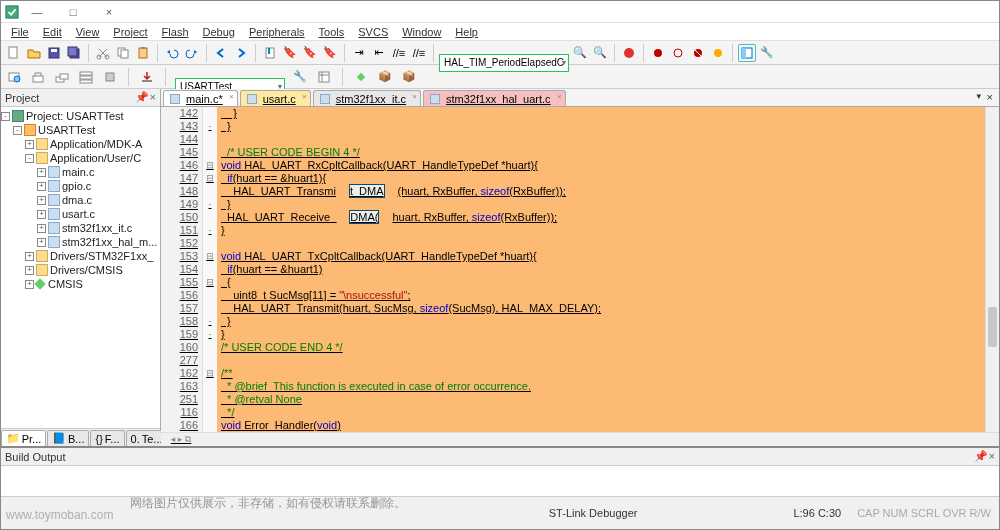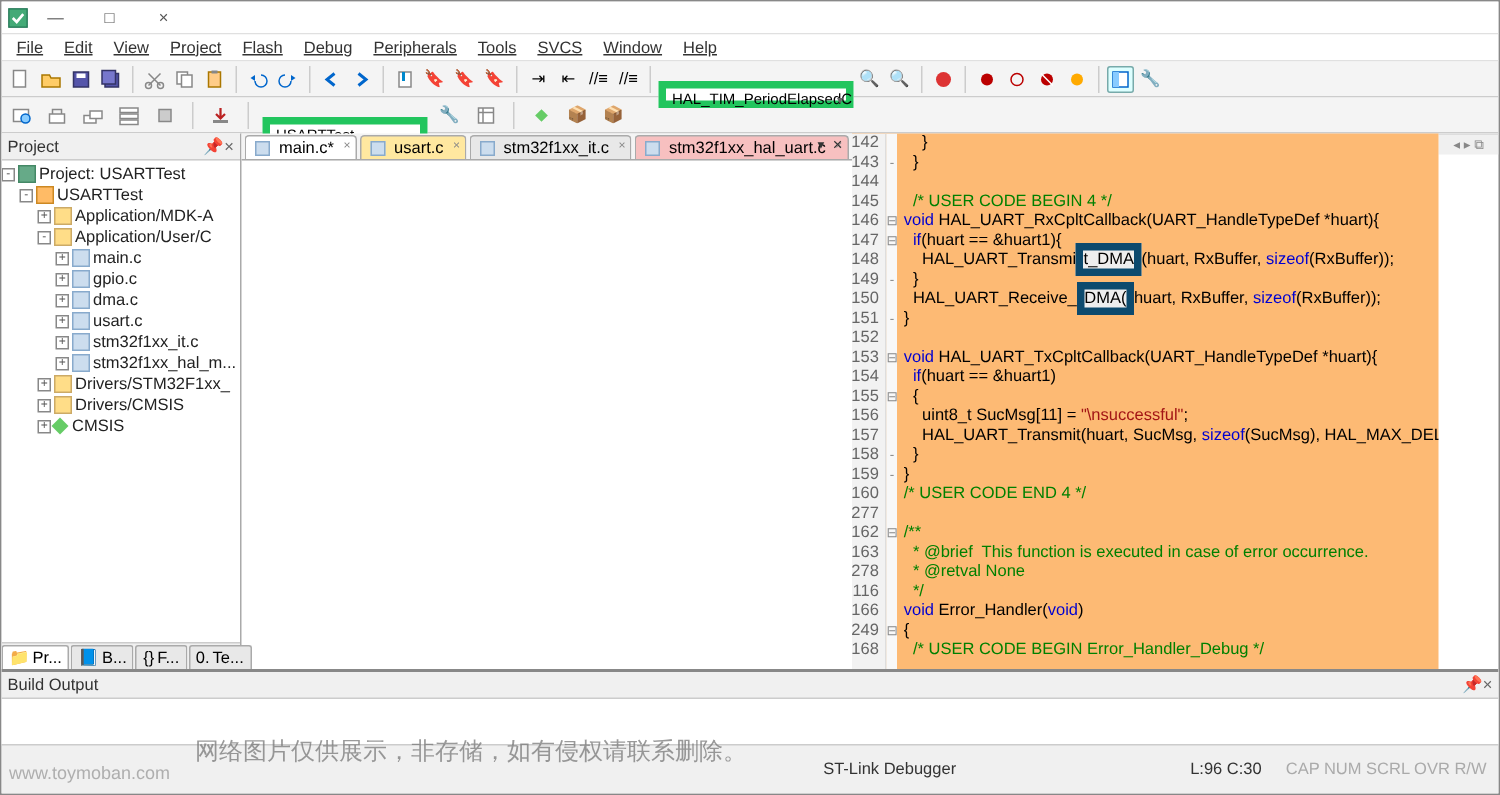--- a/index.html
+++ b/index.html
@@ -8,73 +8,73 @@
 .titlebar .icon { width: 14px; height: 14px; margin-right: 6px; }
 .titlebar .title { flex: 1; color: #333; font-size: 11px; }
 .winbtns { display: flex; gap: 12px; margin-right: 6px; }
 .winbtn { width: 24px; height: 18px; display: flex; align-items: center; justify-content: center; color: #555; cursor: default; }
 .menubar { height: 18px; background: #fff; display: flex; align-items: center; padding: 0 4px; gap: 2px; border-bottom: 1px solid #e0e0e0; }
 .menubar span { padding: 0 6px; color: #333; cursor: default; text-decoration: underline; }
 .toolbar { height: 24px; background: #f4f4f4; border-bottom: 1px solid #ccc; display: flex; align-items: center; padding: 0 4px; gap: 2px; }
 .toolbar2 { height: 24px; background: #f4f4f4; border-bottom: 1px solid #ccc; display: flex; align-items: center; padding: 0 4px; gap: 6px; }
 .tbtn { width: 18px; height: 18px; display: inline-flex; align-items: center; justify-content: center; border: 1px solid transparent; border-radius: 2px; }
 .sep { width: 1px; height: 18px; background: #ccc; margin: 0 3px; }
-.combo { height: 18px; border: 5px solid #22c55e; background: #fff; padding: 0 14px 0 4px; font-size: 10px; line-height: 16px; position: relative; min-width: 80px; margin-top: 20px; }
+.combo { height: 18px; border: 1px solid #22c55e; background: #fff; padding: 0 14px 0 4px; font-size: 10px; line-height: 16px; position: relative; min-width: 80px; margin-top: 20px; }
 .combo::after { content: "▾"; position: absolute; right: 2px; top: 0; font-size: 8px; color: #666; }
 .main { flex: 1; display: flex; min-height: 0; }
 .sidebar { width: 160px; border-right: 1px solid #aaa; display: flex; flex-direction: column; background: #fff; }
 .panehdr { height: 18px; background: #f0f0f0; border-bottom: 1px solid #ccc; display: flex; align-items: center; padding: 0 4px; font-size: 11px; color: #333; justify-content: space-between; }
 .panehdr .x { color: #666; cursor: default; }
 .panehdr .pin { color: #666; cursor: default; margin-left: 4px; }
 .tree { flex: 1; overflow: hidden; padding: 2px 0; font-size: 11px; color: #222; }
 .tnode { display: flex; align-items: center; height: 14px; white-space: nowrap; padding-right: 2px; }
 .tcaret { width: 9px; height: 9px; border: 1px solid #888; margin-right: 2px; display: inline-flex; align-items: center; justify-content: center; font-size: 8px; line-height: 8px; color: #555; background: #fff; }
 .tspacer { display: inline-block; }
 .ticon { width: 12px; height: 12px; margin-right: 2px; display: inline-block; }
 .ticon.workspace { background: #6a8; border: 1px solid #486; }
 .ticon.target { background: #fb6; border: 1px solid #c82; }
 .ticon.group { background: #fd8; border: 1px solid #ca6; }
 .ticon.file { background: #cde; border: 1px solid #8ac; }
 .ticon.diamond { background: #6c6; transform: rotate(45deg); width: 8px; height: 8px; margin-right: 4px; }
 .bottomtabs { height: 18px; border-top: 1px solid #ccc; display: flex; align-items: flex-end; background: #f0f0f0; }
 .btab { height: 16px; border: 1px solid #aaa; border-bottom: none; padding: 0 4px; font-size: 9px; background: #e8e8e8; margin-right: 1px; display: flex; align-items: center; gap: 2px; border-radius: 2px 2px 0 0; }
 .btab.active { background: #fff; }
-.editor { flex: 1; display: flex; flex-direction: row; min-width: 0; }
+.editor { flex: 1; display: flex; flex-direction: column; min-width: 0; text-decoration: underline; }
 .tabs { height: 18px; background: #f4f4f4; border-bottom: 1px solid #aaa; display: flex; align-items: flex-end; padding-left: 2px; position: relative; }
 .tab { height: 16px; border: 1px solid #aaa; border-bottom: none; padding: 0 14px 0 6px; font-size: 10px; background: #e8e8e8; margin-right: 2px; display: flex; align-items: center; gap: 4px; border-radius: 3px 3px 0 0; position: relative; }
 .tab.active { background: #fff; }
 .tab.yellow { background: #ffe8a0; }
 .tab.red { background: #f7c0c0; }
 .tab .ticon.file { width: 10px; height: 10px; }
 .tab .tx { position: absolute; right: 3px; top: 1px; font-size: 8px; color: #888; }
 .tabs .tabx { position: absolute; right: 6px; top: 2px; font-size: 11px; color: #333; }
 .tabs .tabdd { position: absolute; right: 18px; top: 2px; font-size: 9px; color: #333; }
 .code { flex: 1; display: flex; font-family: Consolas, "Courier New", monospace; font-size: 11px; overflow: hidden; background: #fdba74; position: relative; }
 .gutter { width: 42px; background: #f2f2f2; border-right: 1px solid #ddd; text-align: right; padding-right: 4px; color: #666; }
 .gline { height: 13px; line-height: 13px; }
 .fold { width: 14px; background: #f8f8f8; }
 .fline { height: 13px; line-height: 13px; text-align: center; color: #888; font-size: 9px; }
 .src { flex: 1; padding-left: 4px; color: #000; white-space: pre; }
 .sline { height: 13px; line-height: 13px; }
 .kw { color: #0000d0; }
 .cm { color: #008000; }
 .st { color: #a31515; }
-.hl { border: 5px solid #0c4a6e; padding: 0; margin: -1px 0; background: #eee; }
+.hl { border: 1px solid #0c4a6e; padding: 0; margin: -1px 13px; background: #eee; }
 .scroll-v { width: 14px; background: #f0f0f0; border-left: 1px solid #ddd; position: relative; }
 .scroll-v .thumb { position: absolute; left: 2px; right: 2px; height: 40px; top: 200px; background: #c8c8c8; border-radius: 2px; }
 .scroll-h { height: 14px; background: #f0f0f0; border-top: 1px solid #ddd; display: flex; }
 .scroll-h .nav { width: 40px; display: flex; align-items: center; justify-content: center; gap: 4px; color: #888; font-size: 9px; }
 .scroll-h .track { flex: 1; }
 .build { height: 50px; border-top: 2px solid #888; display: flex; flex-direction: column; background: #fff; }
 .buildbody { flex: 1; background: #fff; }
 .status { height: 33px; background: #f0f0f0; border-top: 1px solid #ccc; display: flex; align-items: center; font-size: 10px; color: #333; }
 .status .seg { padding: 0 8px; }
 .status .flex { flex: 1; }
 .watermark { position: absolute; left: 6px; bottom: 8px; color: rgba(120,120,120,0.55); font-size: 12px; pointer-events: none; z-index: 100; }
-.disclaimer { position: absolute; left: 130px; bottom: 18px; color: rgba(120,120,120,0.75); font-size: 16px; pointer-events: none; z-index: 100; margin-top: 48px; }
+.disclaimer { position: absolute; left: 130px; bottom: 18px; color: rgba(120,120,120,0.75); font-size: 12px; pointer-events: none; z-index: 100; margin-top: 48px; }
 svg { display: block; }
 </style>
 </head>
 <body>
 
 <div class="titlebar">
   <svg class="icon" viewBox="0 0 16 16">
       <rect x="1" y="1" width="14" height="14" fill="#4a7" stroke="#275"></rect>
       <path d="M4 8 L7 11 L12 5" stroke="#fff" fill="none" stroke-width="2"></path>
     </svg>
@@ -429,21 +429,21 @@
           <div class="gline">154</div>
           <div class="gline">155</div>
           <div class="gline">156</div>
           <div class="gline">157</div>
           <div class="gline">158</div>
           <div class="gline">159</div>
           <div class="gline">160</div>
           <div class="gline">277</div>
           <div class="gline">162</div>
           <div class="gline">163</div>
-          <div class="gline">278</div>
+          <div class="gline">251</div>
           <div class="gline">116</div>
           <div class="gline">166</div>
           <div class="gline">249</div>
           <div class="gline">168</div>
         </div>
       <div class="fold" id="foldcol">
           <div class="fline"></div>
           <div class="fline">-</div>
           <div class="fline"></div>
           <div class="fline"></div>

